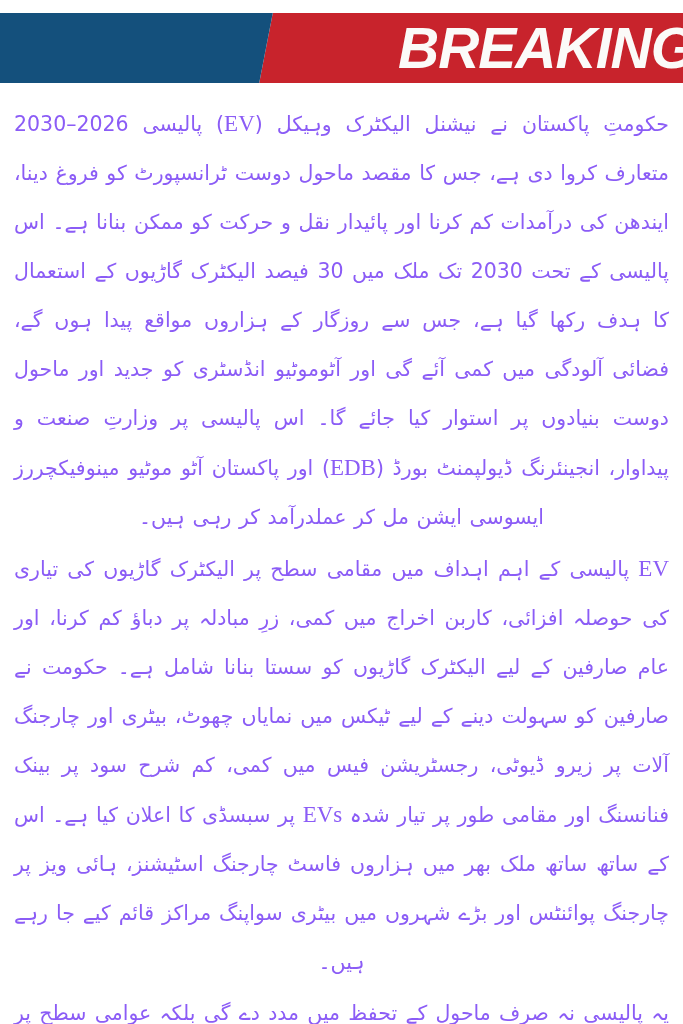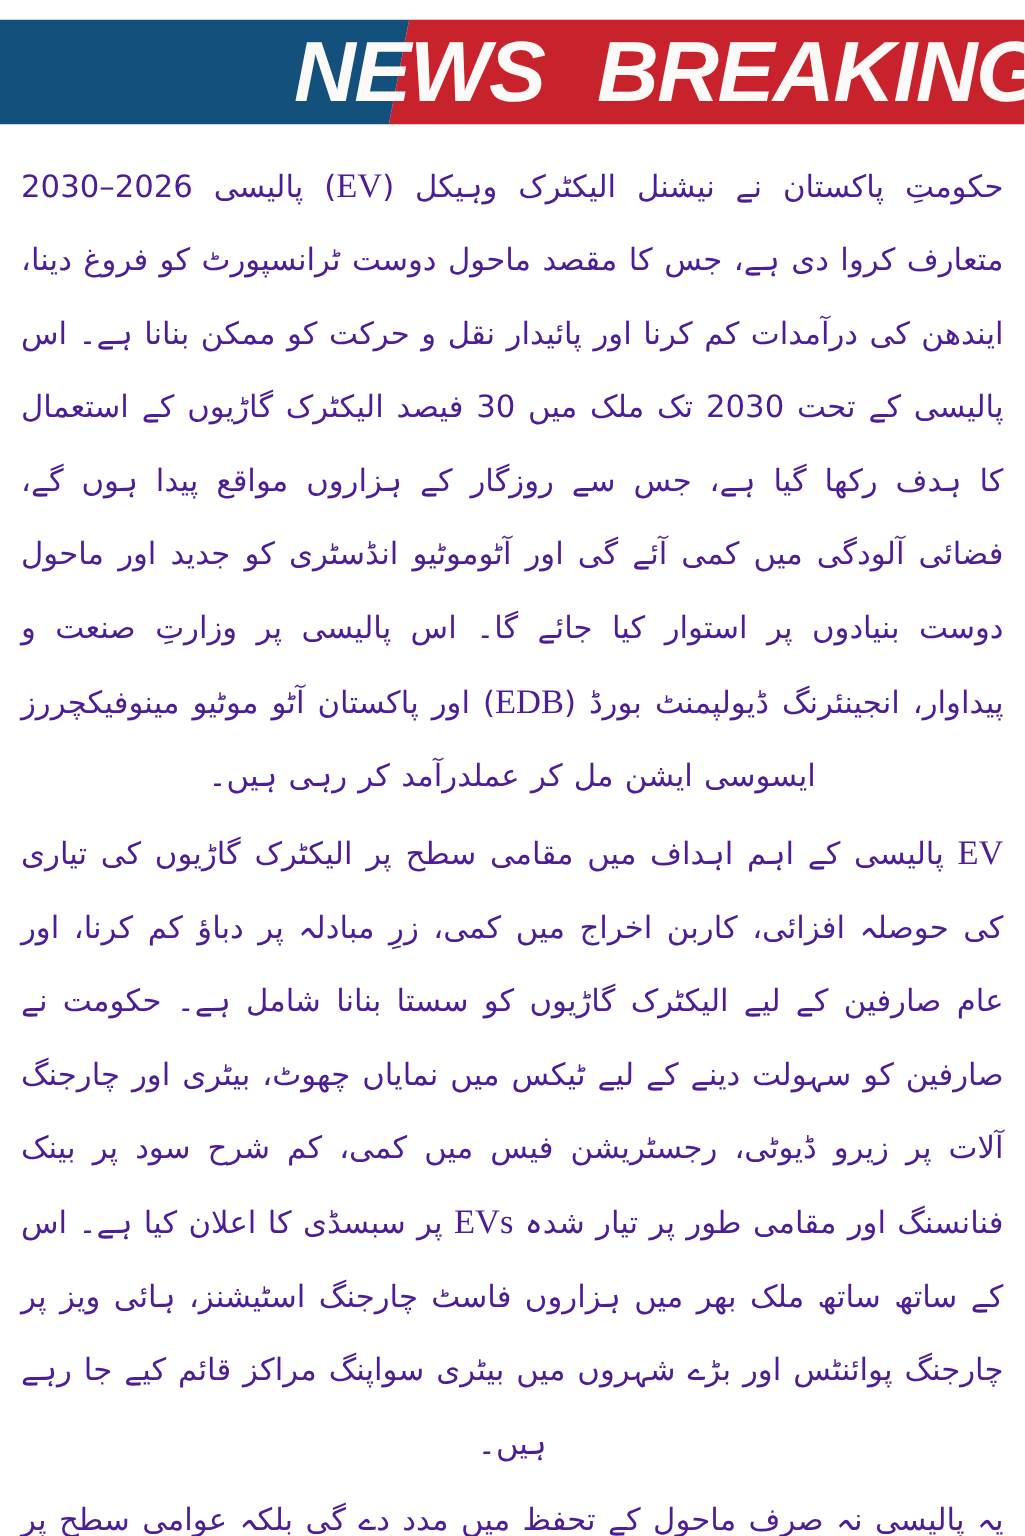--- a/index.html
+++ b/index.html
@@ -79,21 +79,21 @@
     padding: 0 14px 8px 14px;
     direction: rtl;
     text-align: justify;
     text-align-last: center;
   }
   .para {
     font-family: "DejaVu Sans", "Liberation Sans", sans-serif;
     font-size: 20.5px;
     line-height: 49px;
     margin: 0 0 2px 0;
-    color: #4c1d95;
+    color: #8b5cf6;
     text-align: justify;
     text-align-last: center;
     word-spacing: 1px;
   }
   .para .ltr {
     direction: ltr;
     unicode-bidi: embed;
     font-family: "Liberation Serif", "DejaVu Serif", serif;
     font-size: 23px;
   }
@@ -102,21 +102,20 @@
 </head>
 <body>
 
 <div class="banner-wrap">
   <div class="banner">
     <div class="banner-red"></div>
     <div class="banner-blue"></div>
   </div>
   <div class="banner-text">
     <span class="banner-word breaking">BREAKING</span>
-    <span class="banner-word news">NEWS</span>
   </div>
 </div>
 
 <div class="article">
   <p class="para p1">حکومتِ پاکستان نے نیشنل الیکٹرک وہیکل (<span class="ltr">EV</span>) پالیسی 2026–2030 متعارف کروا دی ہے، جس کا مقصد ماحول دوست ٹرانسپورٹ کو فروغ دینا، ایندھن کی درآمدات کم کرنا اور پائیدار نقل و حرکت کو ممکن بنانا ہے۔ اس پالیسی کے تحت 2030 تک ملک میں 30 فیصد الیکٹرک گاڑیوں کے استعمال کا ہدف رکھا گیا ہے، جس سے روزگار کے ہزاروں مواقع پیدا ہوں گے، فضائی آلودگی میں کمی آئے گی اور آٹوموٹیو انڈسٹری کو جدید اور ماحول دوست بنیادوں پر استوار کیا جائے گا۔ اس پالیسی پر وزارتِ صنعت و پیداوار، انجینئرنگ ڈیولپمنٹ بورڈ (<span class="ltr">EDB</span>) اور پاکستان آٹو موٹیو مینوفیکچررز ایسوسی ایشن مل کر عملدرآمد کر رہی ہیں۔</p>
   <p class="para p2"><span class="ltr">EV</span> پالیسی کے اہم اہداف میں مقامی سطح پر الیکٹرک گاڑیوں کی تیاری کی حوصلہ افزائی، کاربن اخراج میں کمی، زرِ مبادلہ پر دباؤ کم کرنا، اور عام صارفین کے لیے الیکٹرک گاڑیوں کو سستا بنانا شامل ہے۔ حکومت نے صارفین کو سہولت دینے کے لیے ٹیکس میں نمایاں چھوٹ، بیٹری اور چارجنگ آلات پر زیرو ڈیوٹی، رجسٹریشن فیس میں کمی، کم شرح سود پر بینک فنانسنگ اور مقامی طور پر تیار شدہ <span class="ltr">EVs</span> پر سبسڈی کا اعلان کیا ہے۔ اس کے ساتھ ساتھ ملک بھر میں ہزاروں فاسٹ چارجنگ اسٹیشنز، ہائی ویز پر چارجنگ پوائنٹس اور بڑے شہروں میں بیٹری سواپنگ مراکز قائم کیے جا رہے ہیں۔</p>
   <p class="para p3">یہ پالیسی نہ صرف ماحول کے تحفظ میں مدد دے گی بلکہ عوامی سطح پر معاشی ریلیف کا باعث بھی بنے گی، بالکل اسی طرح جیسے  کم آمدنی والے طبقے کو مالی سہارا فراہم کرتا ہے۔ الیکٹرک وہیکل پالیسی کے ذریعے حکومت ایک صاف، سستا اور جدید سفری نظام قائم کرنا چاہتی ہے تاکہ پاکستان عالمی ماحولیاتی اہداف کے مطابق ترقی کر سکے۔ اگر آپ الیکٹرک گاڑی خریدنے کا ارادہ رکھتے ہیں تو 2026–2030 کا دور بہترین موقع ہے، جہاں مالی مراعات کے ساتھ آپ ایک سر سبز اور محفوظ مستقبل میں اپنا کردار ادا کر سکتے ہیں۔</p>
 </div>
 
 </body></html>

